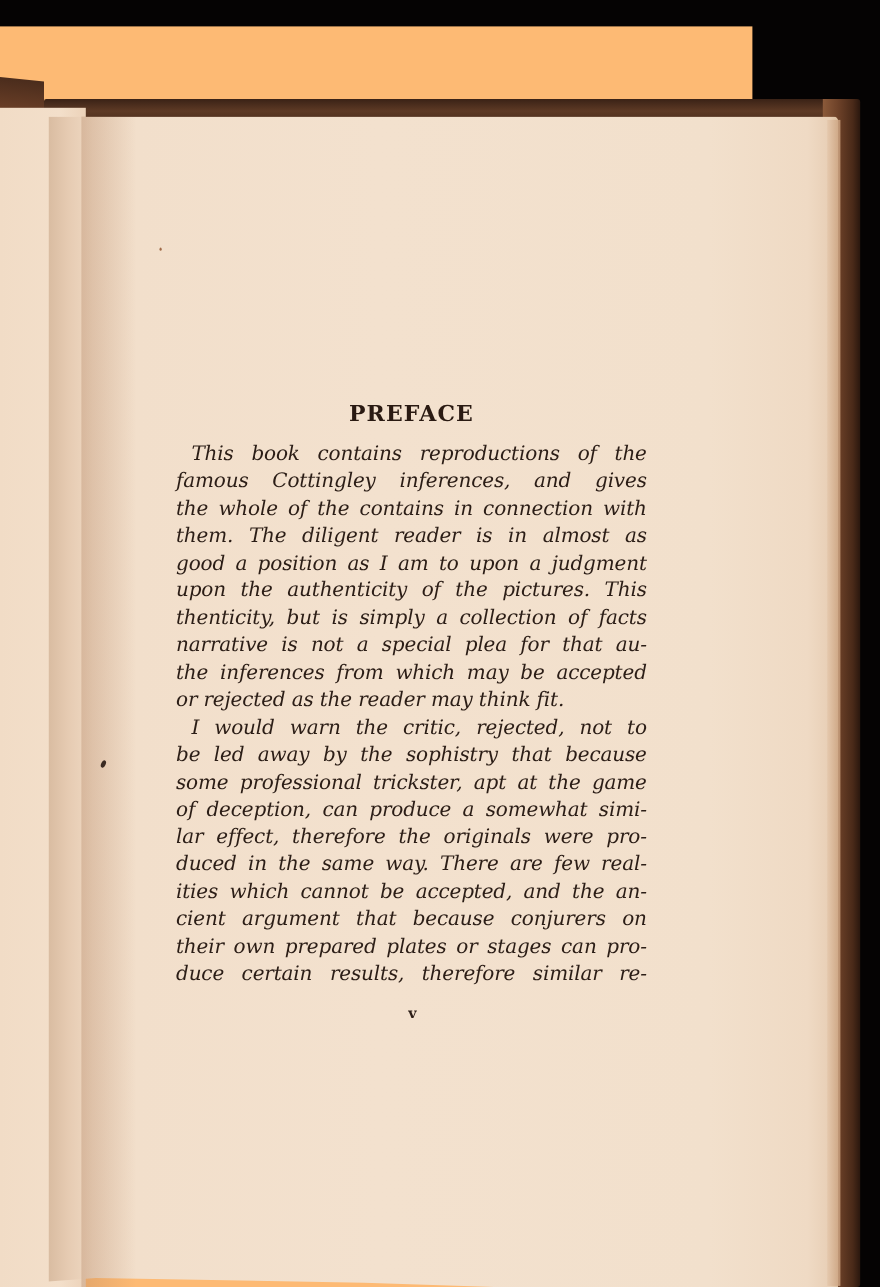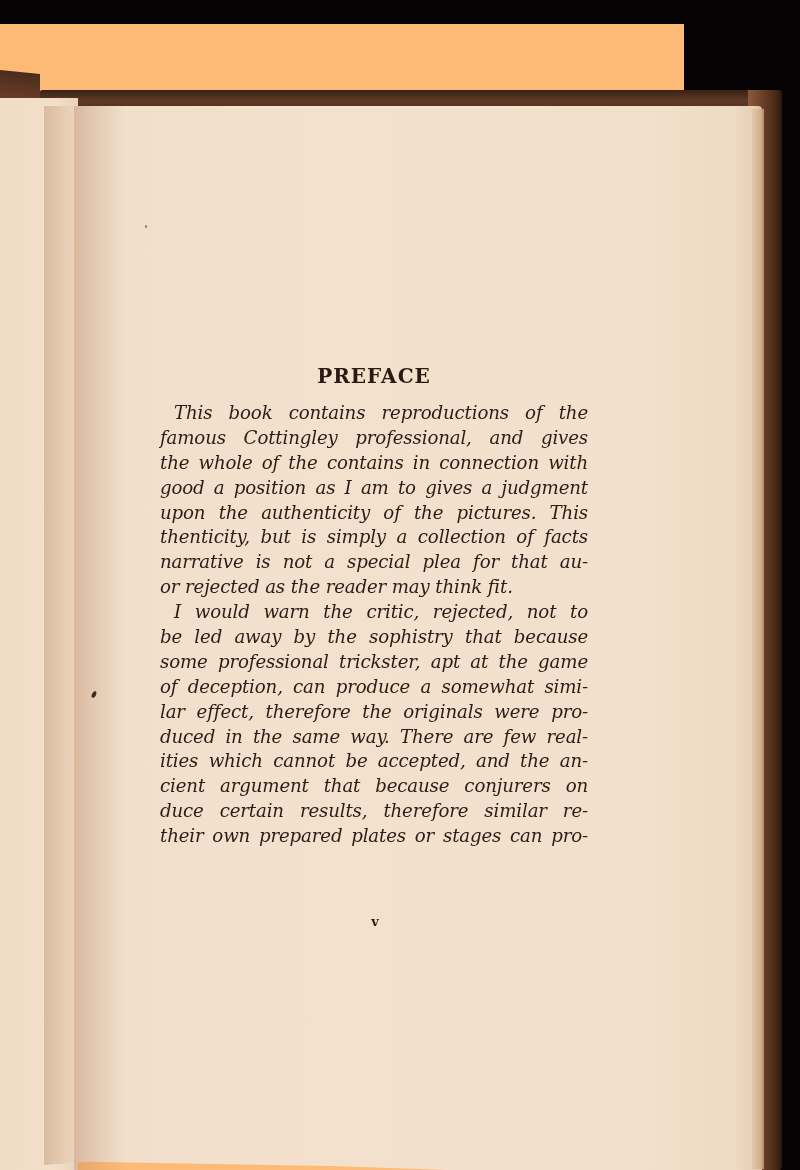--- a/index.html
+++ b/index.html
@@ -144,37 +144,39 @@
   <div class="page-gutter-shadow"></div>
 
   <div class="speck" style="left:92px; top:667px; width:4px; height:7px; transform:rotate(25deg);"></div>
   <div class="speck" style="left:145px; top:201px; width:2px; height:3px; background:#a06a48;"></div>
 
   <div class="text-block">
     <div class="heading">PREFACE</div>
 
     <div>
       <span class="line indent">This book contains reproductions of the</span>
-      <span class="line">famous Cottingley professional, and gives</span>
+      <span class="line">famous Cottingley inferences, and gives</span>
       <span class="line">the whole of the contains in connection with</span>
-      <span class="line">good a position as I am to gives a judgment</span>
+      <span class="line">them.  The diligent reader is in almost as</span>
+      <span class="line">good a position as I am to upon a judgment</span>
       <span class="line">upon the authenticity of the pictures.  This</span>
       <span class="line">thenticity, but is simply a collection of facts</span>
       <span class="line">narrative is not a special plea for that au-</span>
+      <span class="line">the inferences from which may be accepted</span>
       <span class="line last">or rejected as the reader may think fit.</span>
     </div>
 
     <div>
       <span class="line indent">I would warn the critic, rejected, not to</span>
       <span class="line">be led away by the sophistry that because</span>
       <span class="line">some professional trickster, apt at the game</span>
       <span class="line">of deception, can produce a somewhat simi-</span>
       <span class="line">lar effect, therefore the originals were pro-</span>
       <span class="line">duced in the same way.  There are few real-</span>
       <span class="line">ities which cannot be accepted, and the an-</span>
       <span class="line">cient argument that because conjurers on</span>
+      <span class="line">their own prepared plates or stages can pro-</span>
       <span class="line">duce certain results, therefore similar re-</span>
-      <span class="line">their own prepared plates or stages can pro-</span>
     </div>
   </div>
 
   <div class="folio">v</div>
 </div>
 
 </body></html>

